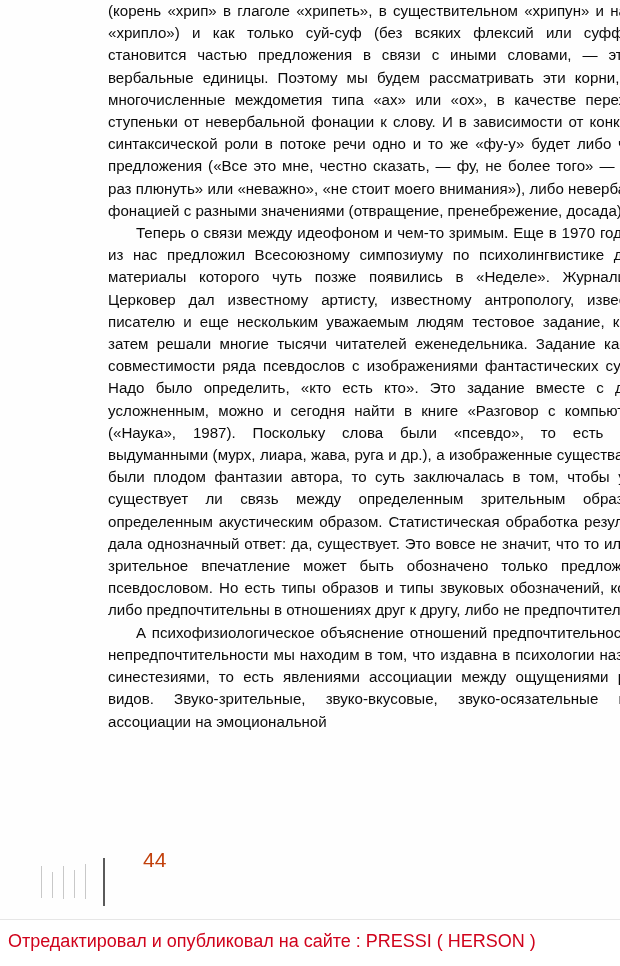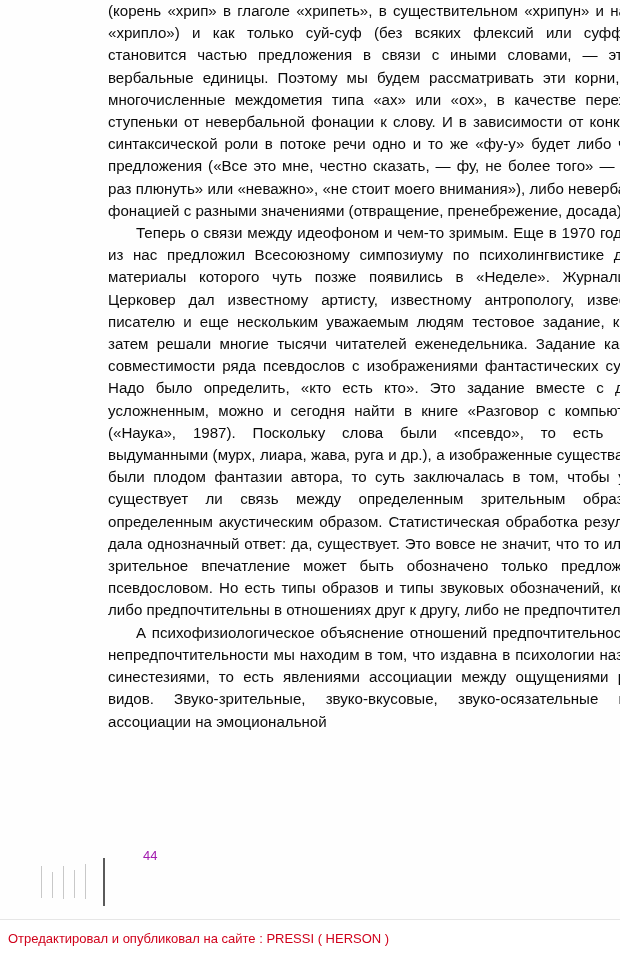--- a/index.html
+++ b/index.html
@@ -44,22 +44,22 @@
     margin-top: 0;
   }
   .indent {
     text-indent: 28px;
   }
   .page-number {
     position: absolute;
     left: 143px;
     top: 848px;
     font-family: "Liberation Sans", sans-serif;
-    font-size: 13px;
-    color: #a21caf;
+    font-size: 21px;
+    color: #c2410c;
   }
   .spine-mark {
     position: absolute;
     left: 103px;
     top: 858px;
     width: 2px;
     height: 48px;
     background: #5a5a5a;
   }
   .edge-streak {
@@ -79,21 +79,21 @@
     width: 620px;
     height: 46px;
     background: #ffffff;
     border-top: 1px solid #e6e6e6;
   }
   .footer-text {
     position: absolute;
     left: 8px;
     top: 11px;
     font-family: "Liberation Sans", sans-serif;
-    font-size: 13px;
+    font-size: 18px;
     color: #d0021b;
     white-space: nowrap;
   }
 </style>
 </head>
 <body>
 
 <div class="page">
 
   <div class="text-column">

